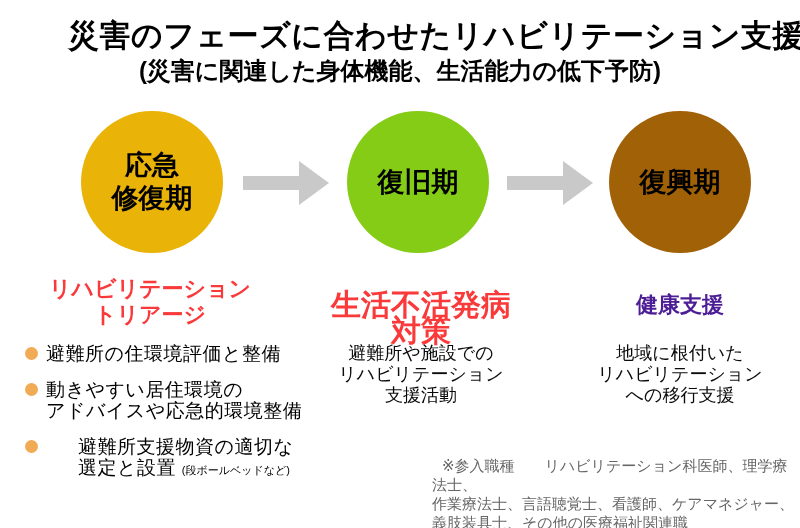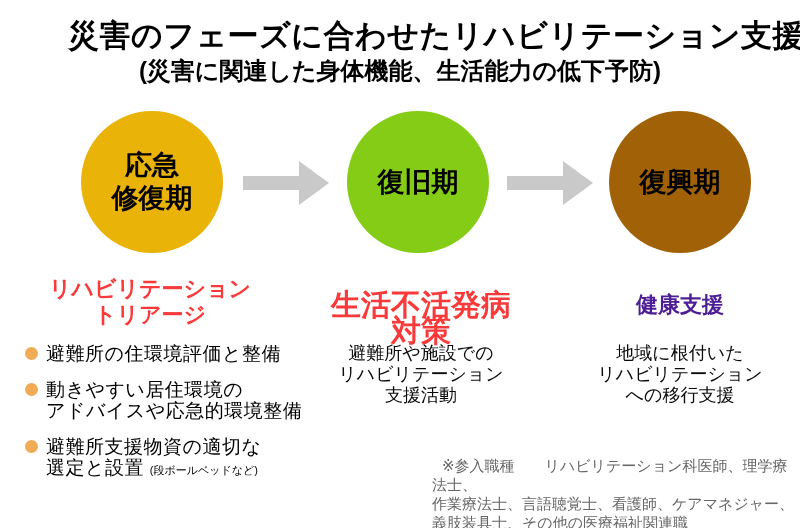--- a/index.html
+++ b/index.html
@@ -49,21 +49,21 @@
   .redlabel.l1{top:276px;left:30px;width:240px;font-size:22px;line-height:26px;}
   .redlabel.l2{top:292px;left:321px;width:200px;font-size:30px;line-height:26px;}
   .redlabel.l3{top:292px;left:580px;width:200px;font-size:22px;line-height:26px;}
 
   .bullets{top:343px;left:25px;width:300px;}
   .bullet-item{
     display:flex;align-items:flex-start;
     margin-bottom:15px;
     font-size:19px;line-height:21px;letter-spacing:0.5px;
   }
-  .bullet-item:nth-child(3){margin-bottom:31px;}
+  .bullet-item:nth-child(3){margin-bottom:31px;gap:32px;}
   .dot{
     flex:0 0 13px;width:13px;height:13px;border-radius:50%;
     background:#F2AB55;margin-top:4px;margin-right:8px;
   }
   .note{font-size:11px;letter-spacing:0;}
 
   .desc{
     font-size:18px;line-height:21px;text-align:center;color:#0a0a0a;
   }
   .desc.d2{top:343px;left:330px;width:182px;}

